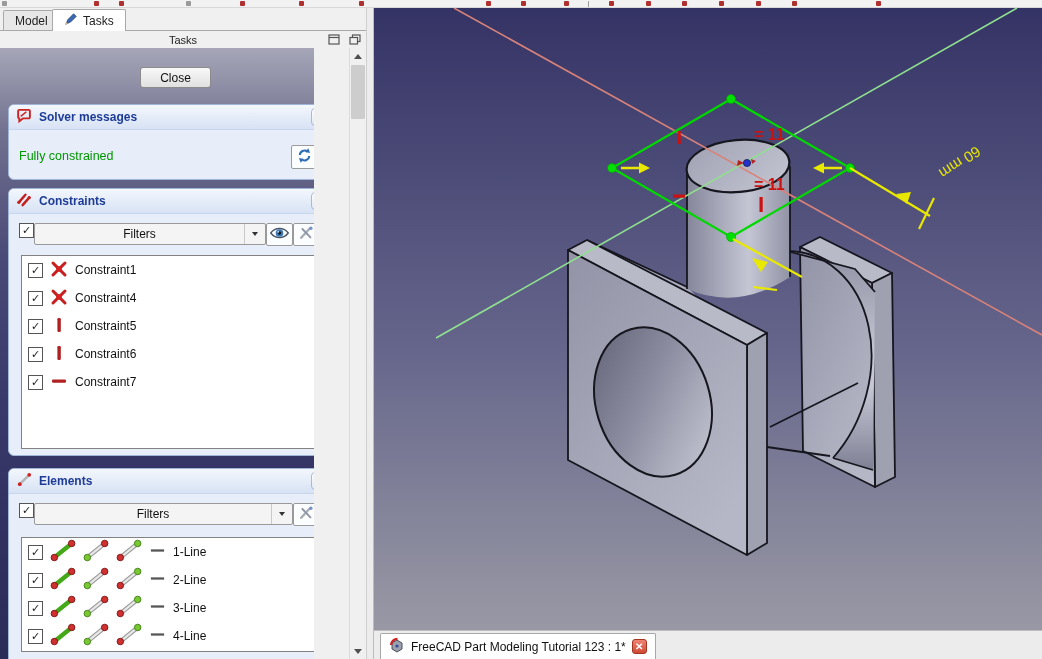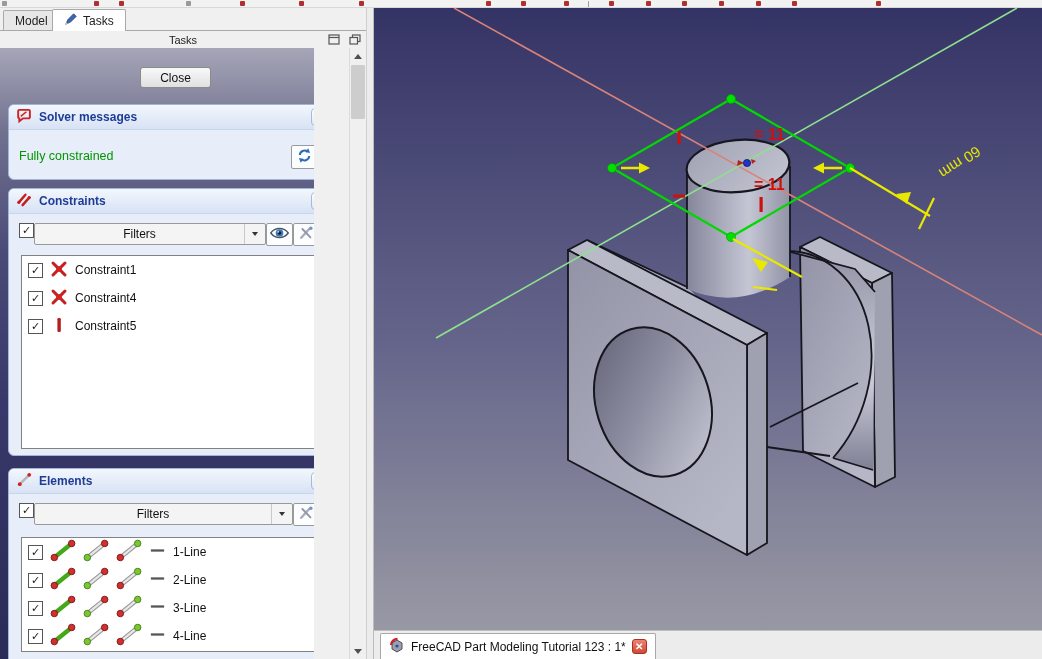--- a/index.html
+++ b/index.html
@@ -301,20 +301,34 @@
                 <use href="#sym-coincident"></use>
               </svg></span>
           <span>Constraint4</span>
         </div>
         <div class="lrow">
           <span class="cb"></span>
           <span><svg width="18" height="18">
                 <use href="#sym-vbar"></use>
               </svg></span>
           <span>Constraint5</span>
+        </div>
+        <div class="lrow">
+          <span class="cb"></span>
+          <span><svg width="18" height="18">
+                <use href="#sym-vbar"></use>
+              </svg></span>
+          <span>Constraint6</span>
+        </div>
+        <div class="lrow">
+          <span class="cb"></span>
+          <span><svg width="18" height="18">
+                <use href="#sym-hbar"></use>
+              </svg></span>
+          <span>Constraint7</span>
         </div>
         <div class="list-scroll">
           <div class="scr-btn" style="top:0;width:15px;height:14px">
               <span class="tri-up"></span>
             </div>
           <div class="scr-thumb" style="top:15px;height:120px;width:13px"></div>
           <div class="scr-btn" style="bottom:0;width:15px;height:14px">
               <span class="tri-down"></span>
             </div>
         </div>

